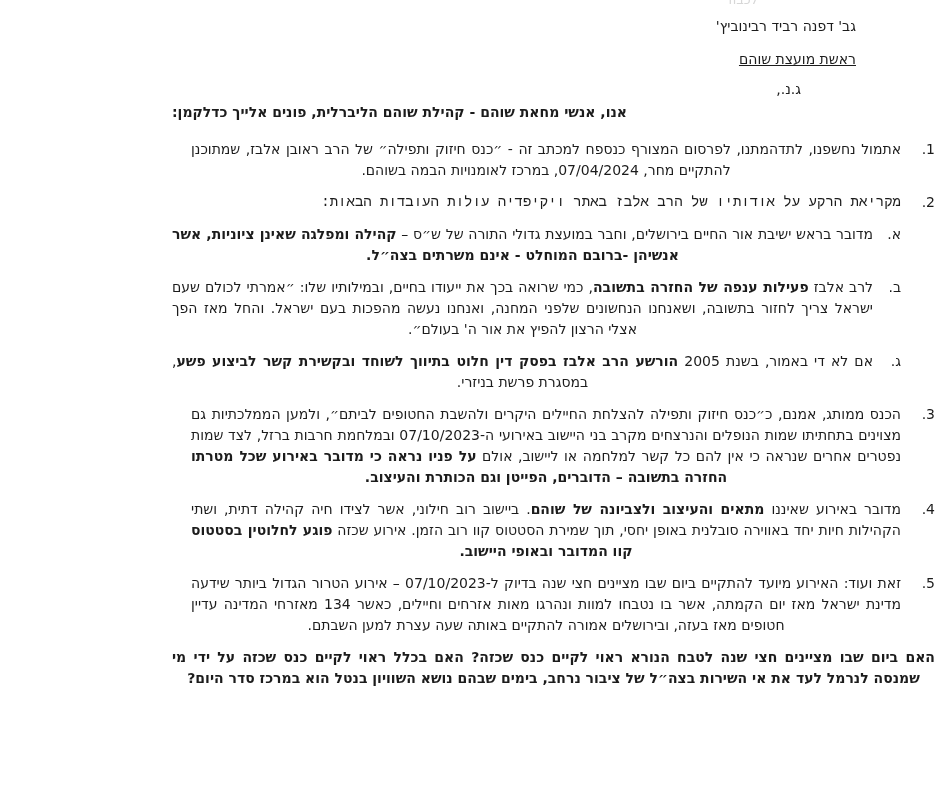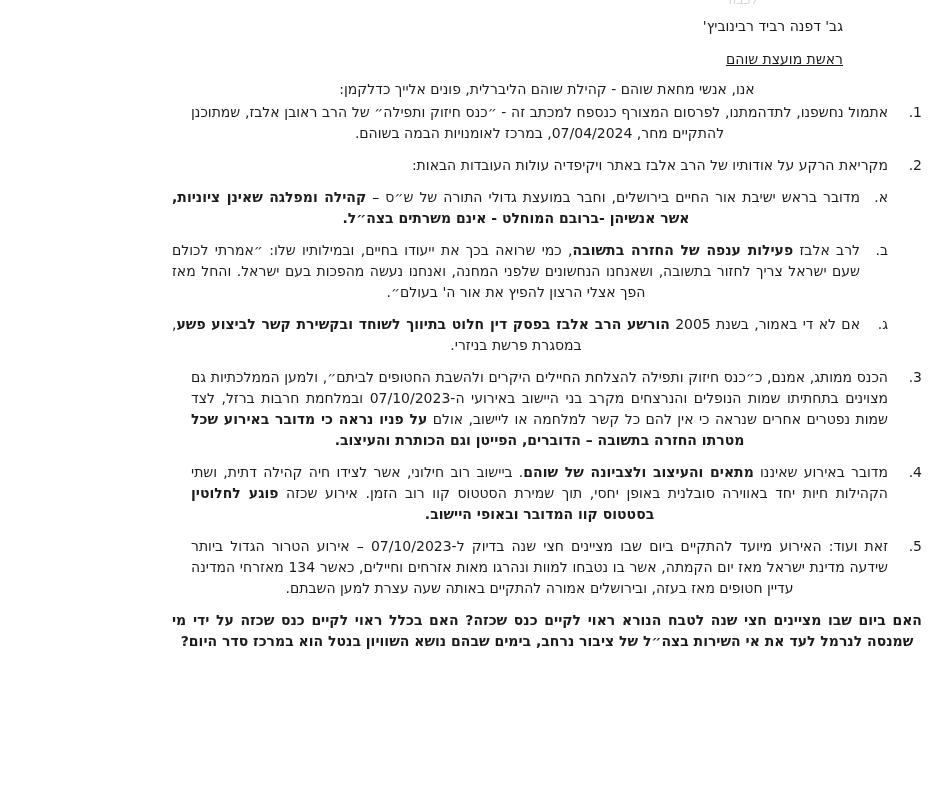--- a/index.html
+++ b/index.html
@@ -7,45 +7,45 @@
     position:relative;
     box-sizing:border-box;
     width:940px;
     min-height:788px;
     background:#ffffff;
     color:#1c1c1c;
     direction:rtl;
     font-family:"DejaVu Sans","Liberation Sans",sans-serif;
     font-size:14px;
     line-height:21px;
-    padding:16px 18px 12px 172px;
+    padding:16px 5px 12px 172px;
     overflow:hidden;
   }
   .clipped-top{
     position:absolute;
     top:-11px;
     right:182px;
     color:#d7d7d7;
     font-size:13px;
   }
   .letterhead-line{margin:0 79px 12px 0;text-align:right;}
   .letterhead-title{text-decoration:underline;margin-bottom:9px;}
   .salutation{margin:0 134px 2px 0;text-align:right;}
   .subject{margin:0 0 11px 0;font-weight:bold;text-align:right;}
   .subject .subject-text{text-decoration:underline;}
-  .intro{margin:0 0 2px 0;text-align:center;}
+  .intro{margin:0 0 16px 0;text-align:left;font-weight:bold;}
   .item{display:flex;margin:0 0 11px 0;}
   .item .num{
     flex:0 0 34px;
     text-align:right;
     padding-left:10px;
     box-sizing:border-box;
   }
   .item .txt{flex:1 1 auto;text-align:justify;text-align-last:center;margin-left:19px;}
-  .item .txt.single{text-align:right;text-align-last:right;}
+  .item .txt.single{text-align:right;text-align-last:right;font-family:Liberation Mono, monospace;}
   .indent-para{margin:0 30px 13px 0;text-align:right;}
   .sublist{margin:0 34px 0 0;}
   .subitem{display:flex;margin:0 0 11px 0;}
   .subitem .marker{
     flex:0 0 28px;
     text-align:right;
     padding-left:8px;
     box-sizing:border-box;
   }
   .subitem .txt{flex:1 1 auto;text-align:justify;text-align-last:center;}
@@ -61,20 +61,21 @@
 <body>
 
 <div class="page">
 
   <span class="clipped-top">לכבוד</span>
 
   <div class="letterhead-line">גב' דפנה רביד רבינוביץ'</div>
 
   <div class="letterhead-line letterhead-title">ראשת מועצת שוהם</div>
 
+  <div class="salutation">ג.נ.,</div>
 
 
   <div class="intro">אנו, אנשי מחאת שוהם - קהילת שוהם הליברלית, פונים אלייך כדלקמן:</div>
 
   <div class="item">
     <span class="num">1.</span>
     <span class="txt">אתמול נחשפנו, לתדהמתנו, לפרסום המצורף כנספח למכתב זה - ״כנס חיזוק ותפילה״ של הרב ראובן אלבז, שמתוכנן להתקיים מחר, 07/04/2024, במרכז לאומנויות הבמה בשוהם.</span>
   </div>
 
 

